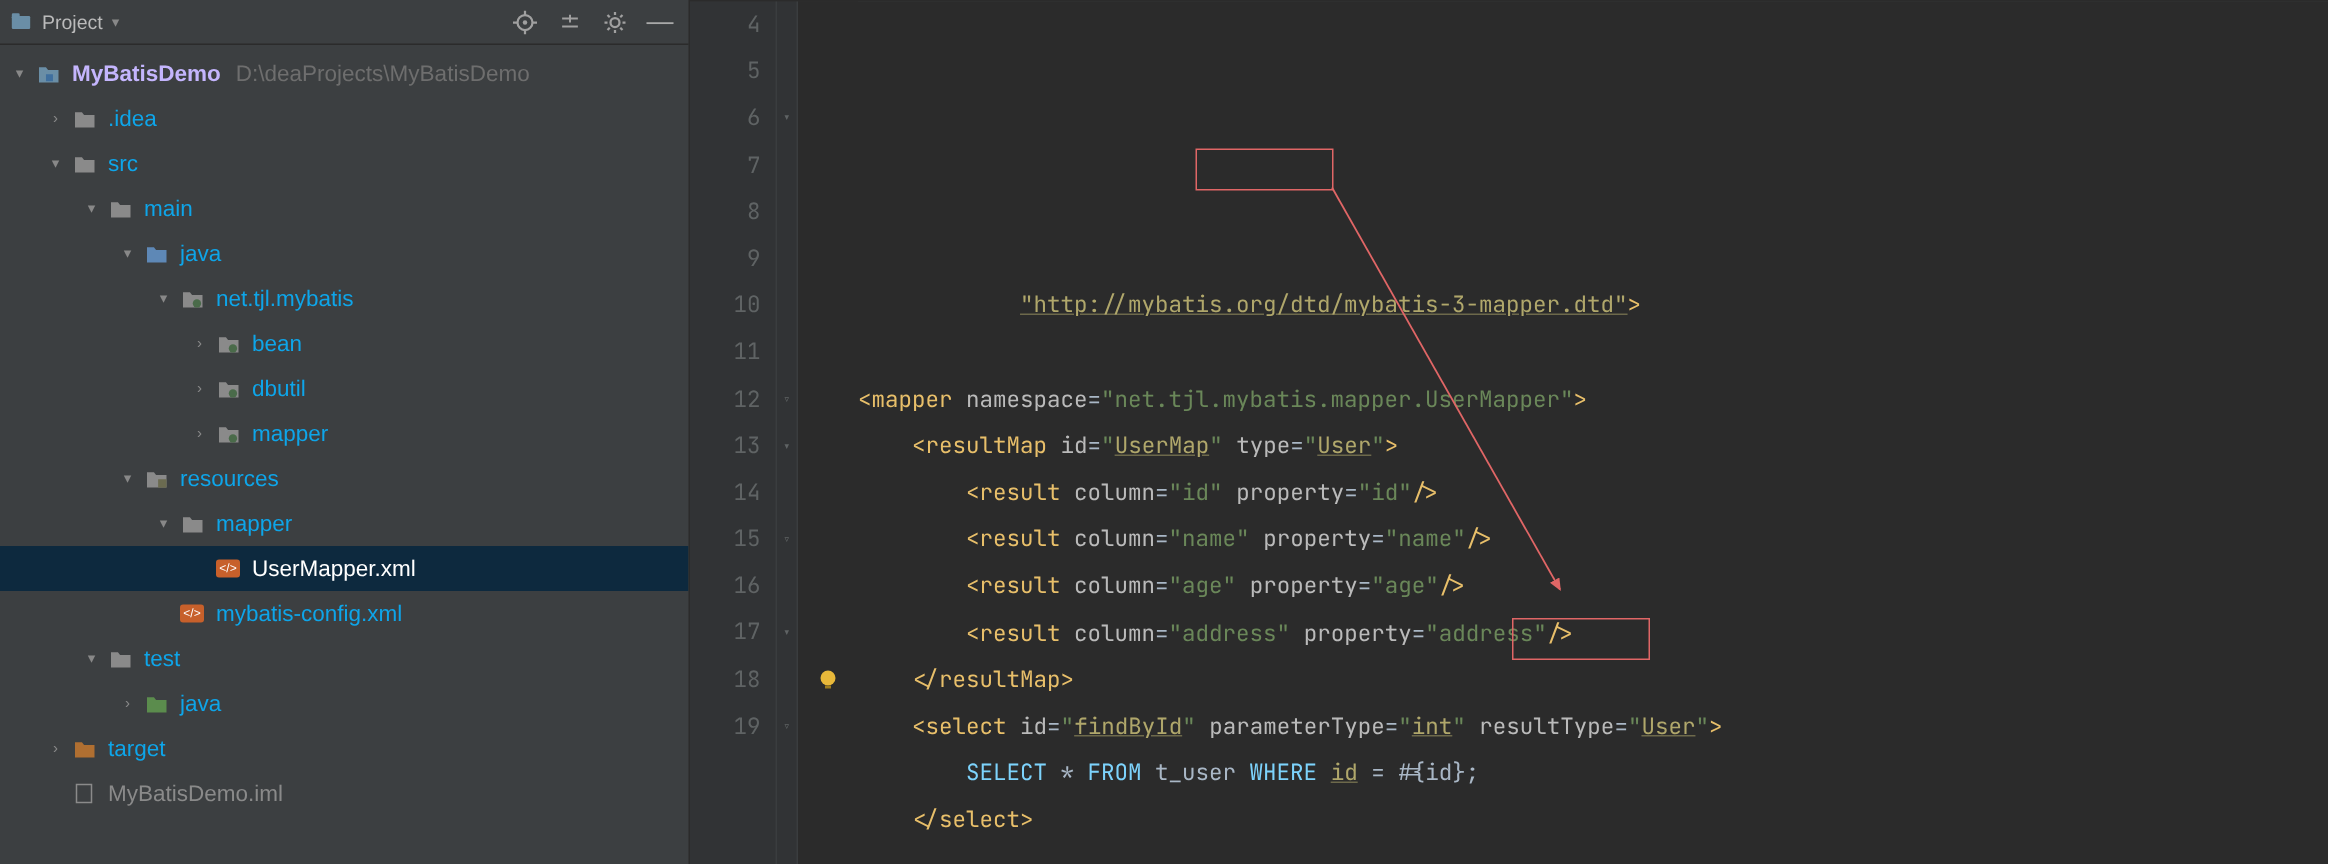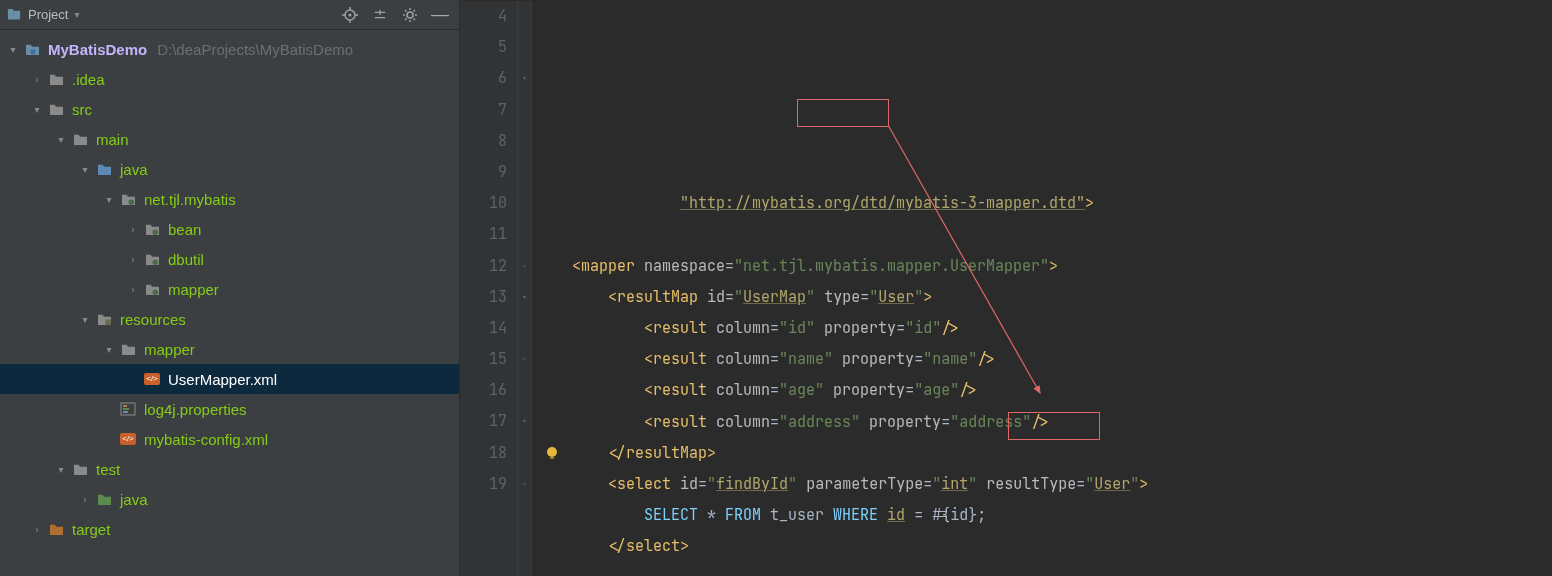--- a/index.html
+++ b/index.html
@@ -42,21 +42,21 @@
     display:flex; align-items:center;
     height:30px;
     padding-left:6px;
     white-space:nowrap;
     gap:4px;
   }
   .tree-row.sel { background:#0d293e; }
   .tree-row.sel .tree-label { color:#ffffff; }
   .tree-caret { width:14px; height:14px; display:flex; align-items:center; justify-content:center; color:#888; font-size:10px; }
   .tree-icon { width:16px; height:16px; display:inline-flex; align-items:center; justify-content:center; margin-right:4px; }
-  .tree-label { color:#84cc16; }
+  .tree-label { color:#0ea5e9; }
   .tree-label.bold { color:#c4b5fd; font-weight:600; }
   .tree-path { color:#6e6e6e; padding-left:6px; }
   .tree-label.dim { color:#8a8a8a; }
 
   
   .editor-area {
     flex:1;
     display:flex;
     flex-direction:column;
     background:#2b2b2b;
@@ -296,62 +296,59 @@
       <div class="tree-row sel" style="padding-left: 126px;">
         <span class="tree-caret"></span>
         <span class="tree-icon">
           <span class="file-xml-icon">&lt;/&gt;</span>
         </span>
         <span class="tree-label">UserMapper.xml</span>
       </div>
       <div class="tree-row" style="padding-left: 102px;">
         <span class="tree-caret"></span>
         <span class="tree-icon">
-          <svg class="file-prop-icon" viewBox="0 0 16 14">
-            <rect x="1" y="1" width="14" height="12" fill="none" stroke="#8a8a8a"></rect>
-            <rect x="3" y="3" width="4" height="2" fill="#b08040"></rect>
-            <rect x="3" y="6" width="6" height="2" fill="#5b8c4d"></rect>
-            <rect x="3" y="9" width="5" height="2" fill="#6a8ea6"></rect>
-          </svg>
-        </span>
-        <span class="tree-label">log4j.properties</span>
-      </div>
-      <div class="tree-row" style="padding-left: 102px;">
+          <span class="file-xml-icon">&lt;/&gt;</span>
+        </span>
+        <span class="tree-label">mybatis-config.xml</span>
+      </div>
+      <div class="tree-row" style="padding-left: 54px;">
+        <span class="tree-caret">▾</span>
+        <span class="tree-icon">
+          <svg width="15" height="13" viewBox="0 0 16 14">
+            <path class="folder-svg " d="M1 2 h5 l1.5 2 H15 v9 H1 Z"></path>
+          </svg>
+        </span>
+        <span class="tree-label">test</span>
+      </div>
+      <div class="tree-row" style="padding-left: 78px;">
+        <span class="tree-caret">›</span>
+        <span class="tree-icon">
+          <svg width="15" height="13" viewBox="0 0 16 14">
+            <path class="folder-svg green" d="M1 2 h5 l1.5 2 H15 v9 H1 Z"></path>
+          </svg>
+        </span>
+        <span class="tree-label">java</span>
+      </div>
+      <div class="tree-row" style="padding-left: 30px;">
+        <span class="tree-caret">›</span>
+        <span class="tree-icon">
+          <svg width="15" height="13" viewBox="0 0 16 14">
+            <path class="folder-svg orange" d="M1 2 h5 l1.5 2 H15 v9 H1 Z"></path>
+          </svg>
+        </span>
+        <span class="tree-label">target</span>
+      </div>
+      <div class="tree-row" style="padding-left: 30px;">
         <span class="tree-caret"></span>
         <span class="tree-icon">
-          <span class="file-xml-icon">&lt;/&gt;</span>
-        </span>
-        <span class="tree-label">mybatis-config.xml</span>
-      </div>
-      <div class="tree-row" style="padding-left: 54px;">
-        <span class="tree-caret">▾</span>
-        <span class="tree-icon">
-          <svg width="15" height="13" viewBox="0 0 16 14">
-            <path class="folder-svg " d="M1 2 h5 l1.5 2 H15 v9 H1 Z"></path>
-          </svg>
-        </span>
-        <span class="tree-label">test</span>
-      </div>
-      <div class="tree-row" style="padding-left: 78px;">
-        <span class="tree-caret">›</span>
-        <span class="tree-icon">
-          <svg width="15" height="13" viewBox="0 0 16 14">
-            <path class="folder-svg green" d="M1 2 h5 l1.5 2 H15 v9 H1 Z"></path>
-          </svg>
-        </span>
-        <span class="tree-label">java</span>
-      </div>
-      <div class="tree-row" style="padding-left: 30px;">
-        <span class="tree-caret">›</span>
-        <span class="tree-icon">
-          <svg width="15" height="13" viewBox="0 0 16 14">
-            <path class="folder-svg orange" d="M1 2 h5 l1.5 2 H15 v9 H1 Z"></path>
-          </svg>
-        </span>
-        <span class="tree-label">target</span>
+          <svg width="14" height="14" viewBox="0 0 14 14">
+            <rect x="2" y="1" width="10" height="12" fill="none" stroke="#8a8a8a"></rect>
+          </svg>
+        </span>
+        <span class="tree-label dim">MyBatisDemo.iml</span>
       </div>
     </div>
 </div>
 
 <div class="editor-area">
 
   <div class="tab-strip" id="tabstrip">
       <div class="tab">
         <span class="tab-icon m">m</span>
         <span>pom.xml (MyBatisDemo)</span>

